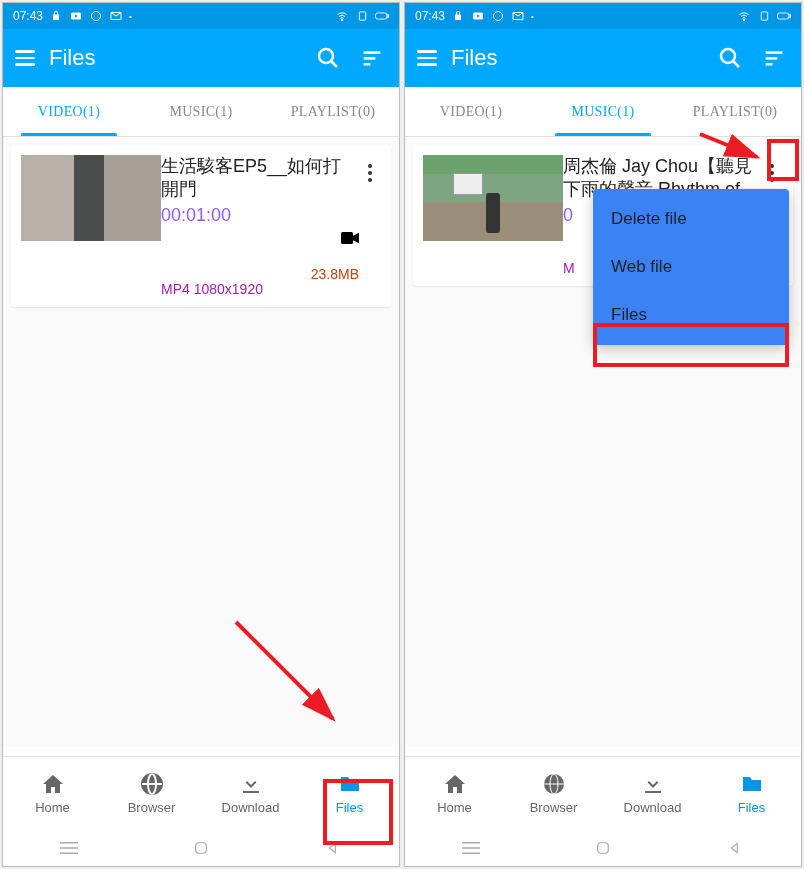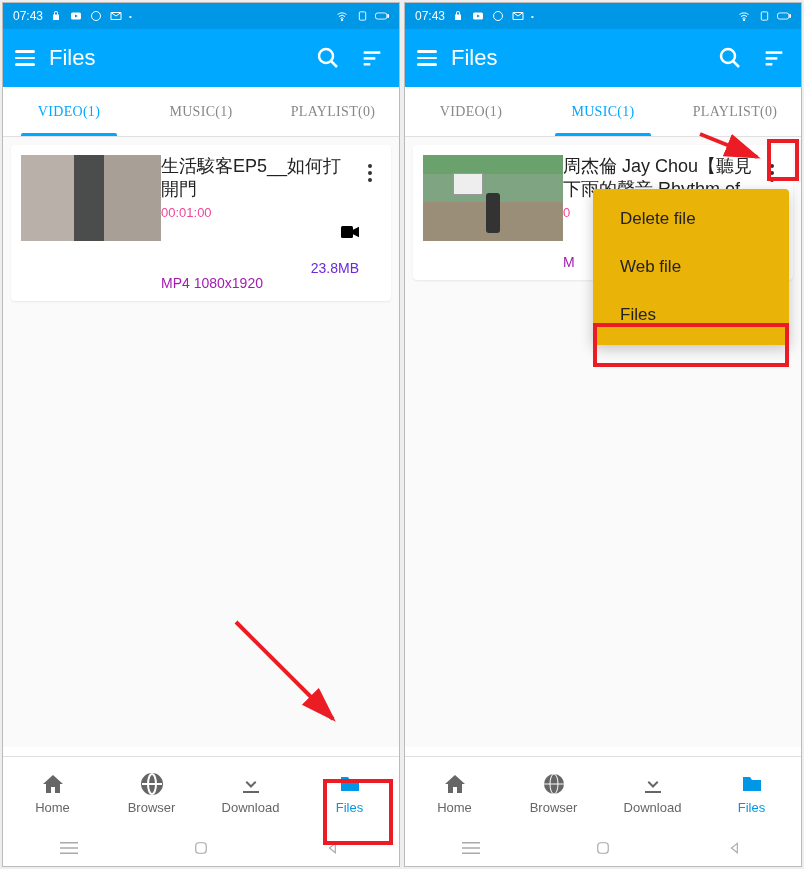--- a/index.html
+++ b/index.html
@@ -98,38 +98,38 @@
     background: linear-gradient(90deg, #b9b0a9 0 38%, #4a4d4c 38% 59%, #a89f97 59% 100%);
   }
   .thumb.street {
     background: linear-gradient(180deg, #6aa16d 0 22%, #7fa482 22% 55%, #9b8e78 55% 100%);
     display:flex; align-items:flex-end; justify-content:center;
   }
   .thumb.street .fig { width:14px; height:40px; background:#333; margin-bottom:8px; border-radius:3px;}
   .thumb.street .sign { position:absolute; top:18px; left:30px; width:30px; height:22px; background:#eee; border:1px solid #999;}
   .info { flex: 1; min-width:0; }
   .info .title { font-size: 18px; color: #222; line-height: 1.3; margin-bottom: 3px;}
-  .info .dur { font-size: 13px; color: #ec4899; margin-bottom: 4px;}
+  .info .dur { font-size: 18px; color: #8b5cf6; margin-bottom: 4px;}
   .info .meta { display:flex; justify-content:space-between; align-items:center; font-size: 14px;}
   .info .format { color:#a21caf;margin-top:30px; }
-  .info .size { color:#6d28d9; }
+  .info .size { color:#c2410c; }
   .cam-icon { color:#222; font-size:16px; }
   .more-btn { width: 22px; height: 36px; display:flex; align-items:center; justify-content:center; flex-shrink:0;}
   .dots { display:flex; flex-direction:column; gap:3px; }
   .dots span { width:4px; height:4px; background:#333; border-radius:50%;}
   .popup {
     position: absolute;
     top: 52px;
     right: 12px;
     width: 196px;
-    background: #eab308;
+    background: #3b82f6;
     border-radius: 4px;
     box-shadow: 0 4px 14px rgba(0,0,0,.22);
     z-index: 10;
-    padding: 6px 9px;
+    padding: 6px 0;
   }
   .popup .item {
     padding: 14px 18px;
     font-size: 17px;
     color: #222;
   }
   .bottombar {
     height: 74px;
     border-top: 1px solid #e0e0e0;
     display: flex;

